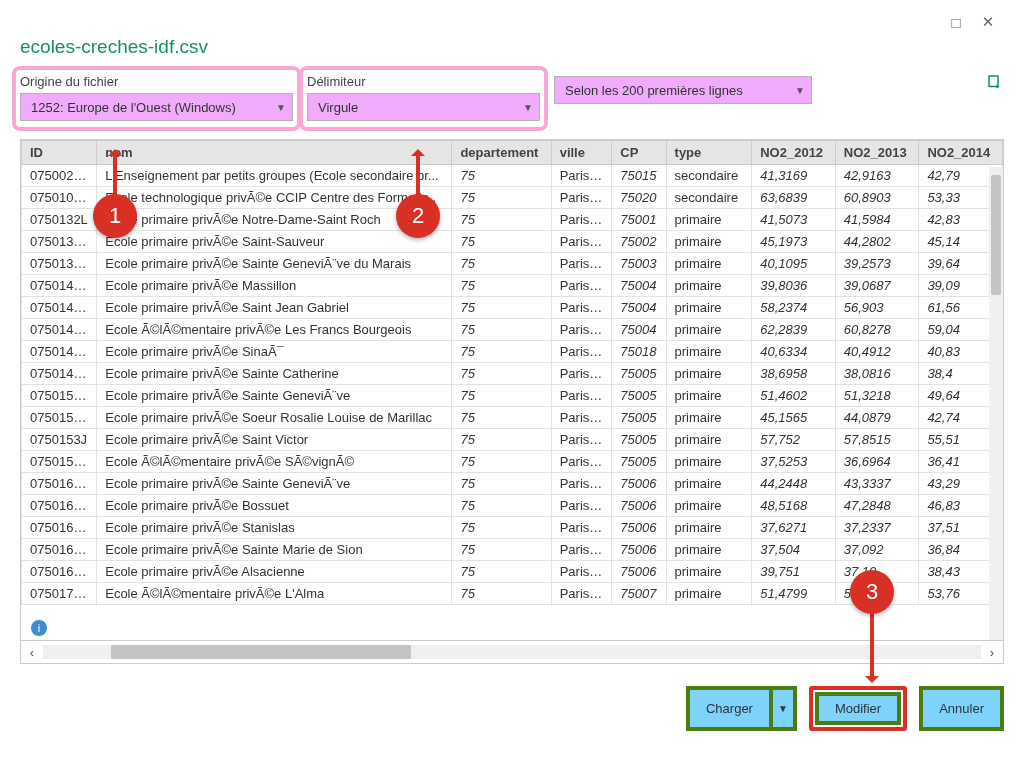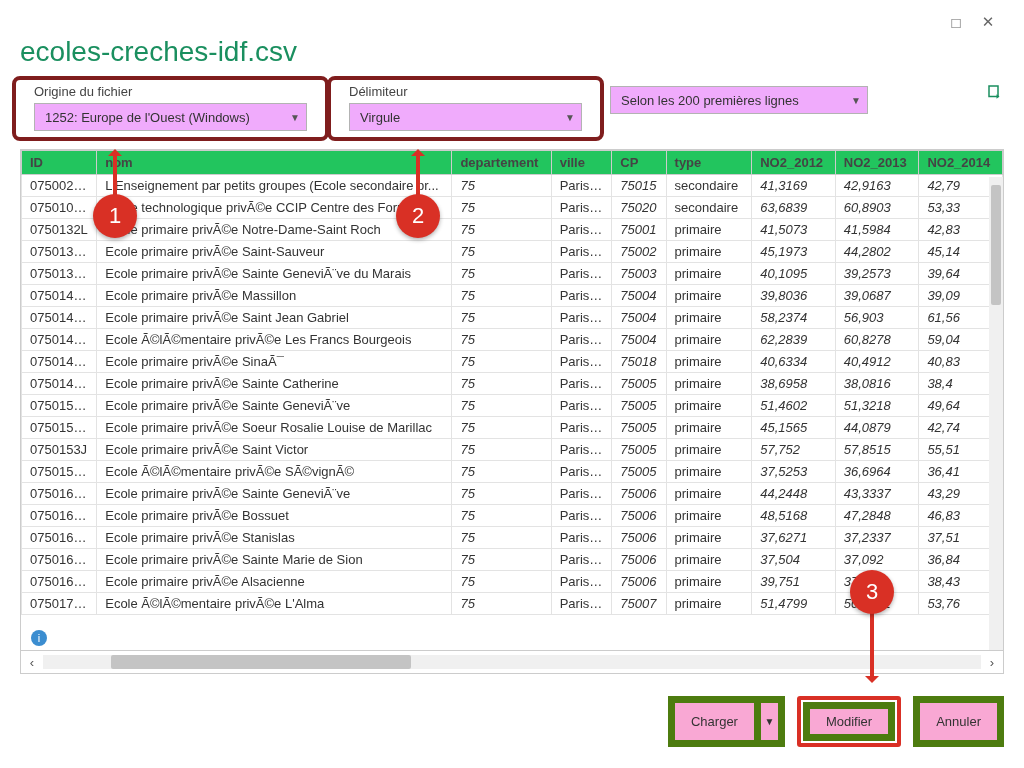--- a/index.html
+++ b/index.html
@@ -1,43 +1,43 @@
 <!DOCTYPE html>
 <html><head>
 <meta charset="utf-8">
 <style>
   html,body{margin:0;padding:0;font-family:"Segoe UI",Arial,sans-serif;font-size:13px;color:#333;background:#fff}
   .window{width:1024px;height:768px;box-sizing:border-box;padding:10px 20px 20px;position:relative}
   .titlebar{display:flex;justify-content:flex-end;gap:12px;padding:4px 6px 0}
   .titlebar span{width:20px;height:16px;display:inline-flex;align-items:center;justify-content:center;color:#666;font-size:15px}
-  .fname{color:#1a8f5f;font-size:28px;font-weight:400;margin:6px 0 14px}
+  .fname{color:#1a8f5f;font-size:19px;font-weight:400;margin:6px 0 14px}
   .opts{display:flex;gap:14px;align-items:flex-start}
   .optgrp{display:flex;flex-direction:column;gap:4px}
   .optlbl{font-size:13px;color:#444}
   .combo{display:flex;align-items:center;justify-content:space-between;border:1px solid #b3b3b3;background:#f0abfc;height:26px;padding:0 6px 0 10px;min-width:250px;font-size:13px;color:#333;cursor:pointer}
   .combo .caret{font-size:10px;color:#555}
-  .hil{border:4px solid #7f1d1d;border-radius:8px;padding:4px 18px 6px;margin:-6px -8px -8px}
+  .hil{border:4px solid #f9a8d4;border-radius:8px;padding:4px 4px 6px;margin:-6px -8px -8px}
   .refresh{margin-left:auto;display:flex;align-items:flex-end}
   .refresh-icon{width:18px;height:20px;color:#1a8f5f}
   .tblwrap{margin-top:16px;border:1px solid #ccc;height:500px;overflow:hidden;position:relative}
   table{border-collapse:collapse;width:100%;font-size:13px;table-layout:fixed}
-  th{background:#22c55e;border:1px solid #ccc;padding:4px 8px;text-align:left;font-weight:600;color:#444;white-space:nowrap;overflow:hidden}
+  th{background:#e5e5e5;border:1px solid #ccc;padding:4px 8px;text-align:left;font-weight:600;color:#444;white-space:nowrap;overflow:hidden}
   td{border:1px solid #e3e3e3;padding:3px 8px;white-space:nowrap;overflow:hidden;text-overflow:ellipsis}
   td.num{font-style:italic}
   td.dep{text-align:left;font-style:italic}
   td.cp{font-style:italic}
   .col-id{width:72px}.col-nom{width:340px}.col-dep{width:95px}.col-vi{width:58px}.col-cp{width:52px}.col-ty{width:82px}.col-n{width:80px}
   .vscroll{position:absolute;right:0;top:27px;bottom:0;width:14px;background:#f0f0f0}
   .vthumb{position:absolute;top:8px;width:10px;left:2px;height:120px;background:#c4c4c4;border-radius:2px}
   .hscrollrow{display:flex;align-items:center;border:1px solid #ccc;border-top:none;height:22px}
   .hsarrow{width:22px;height:22px;display:flex;align-items:center;justify-content:center;color:#555}
   .hstrack{flex:1;background:#f0f0f0;height:14px;position:relative}
   .hthumb{position:absolute;left:68px;top:0;width:300px;height:14px;background:#c4c4c4;border-radius:2px}
   .footer{display:flex;justify-content:flex-end;gap:12px;margin-top:22px}
-  .btn{border:7px solid #4d7c0f;background:#f9a8d4;padding:5px 16px;font-size:13px;color:#333;cursor:pointer}
+  .btn{border:4px solid #4d7c0f;background:#7dd3fc;padding:5px 16px;font-size:13px;color:#333;cursor:pointer}
   .btngrp{display:flex}
   .btngrp .btn{border-radius:0}
   .btngrp .split{width:24px;padding:5px 0;border-left:none;display:flex;align-items:center;justify-content:center}
   .hilbtn{display:inline-block;border:4px solid #d93025;border-radius:3px;padding:2px}
   .callout{position:absolute;width:44px;height:44px;border-radius:50%;background:#d93025;color:#fff;display:flex;align-items:center;justify-content:center;font-size:22px;font-weight:400;box-shadow:0 2px 4px rgba(0,0,0,.3);z-index:10}
   .arrowline{position:absolute;background:#d93025;z-index:9}
   .arrowline::after{content:"";position:absolute;border:7px solid transparent}
   .a1{left:113px;top:152px;width:4px;height:50px}
   .a1::after{left:-5px;top:-10px;border-bottom-color:#d93025}
   .a2{left:416px;top:152px;width:4px;height:50px}

